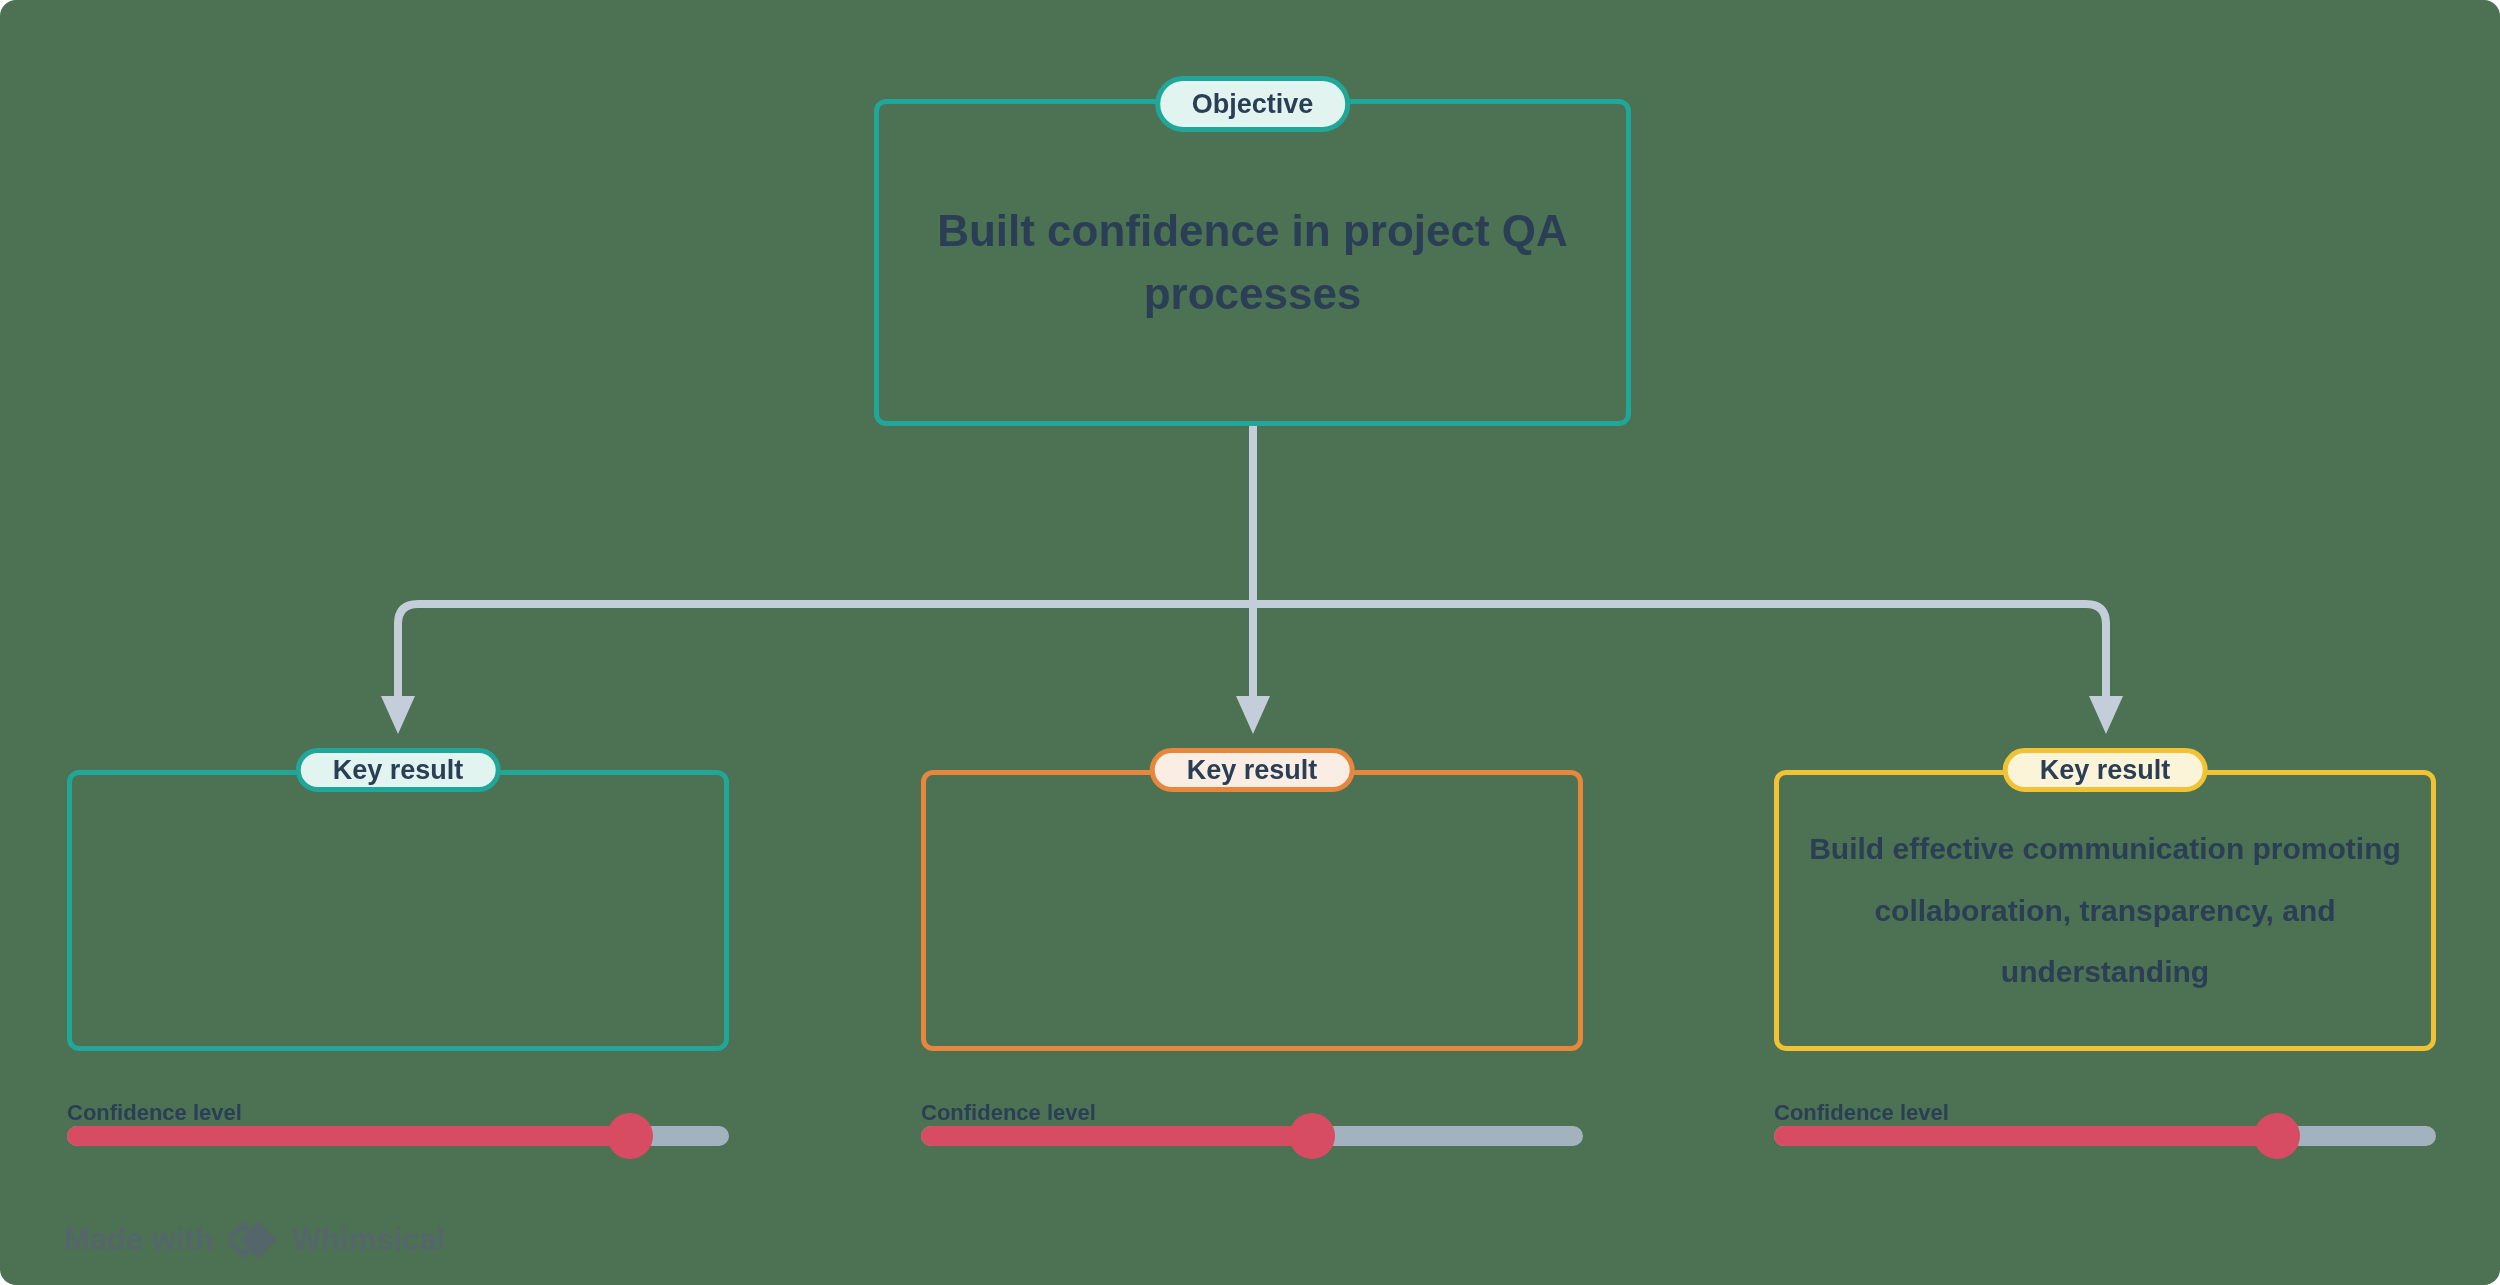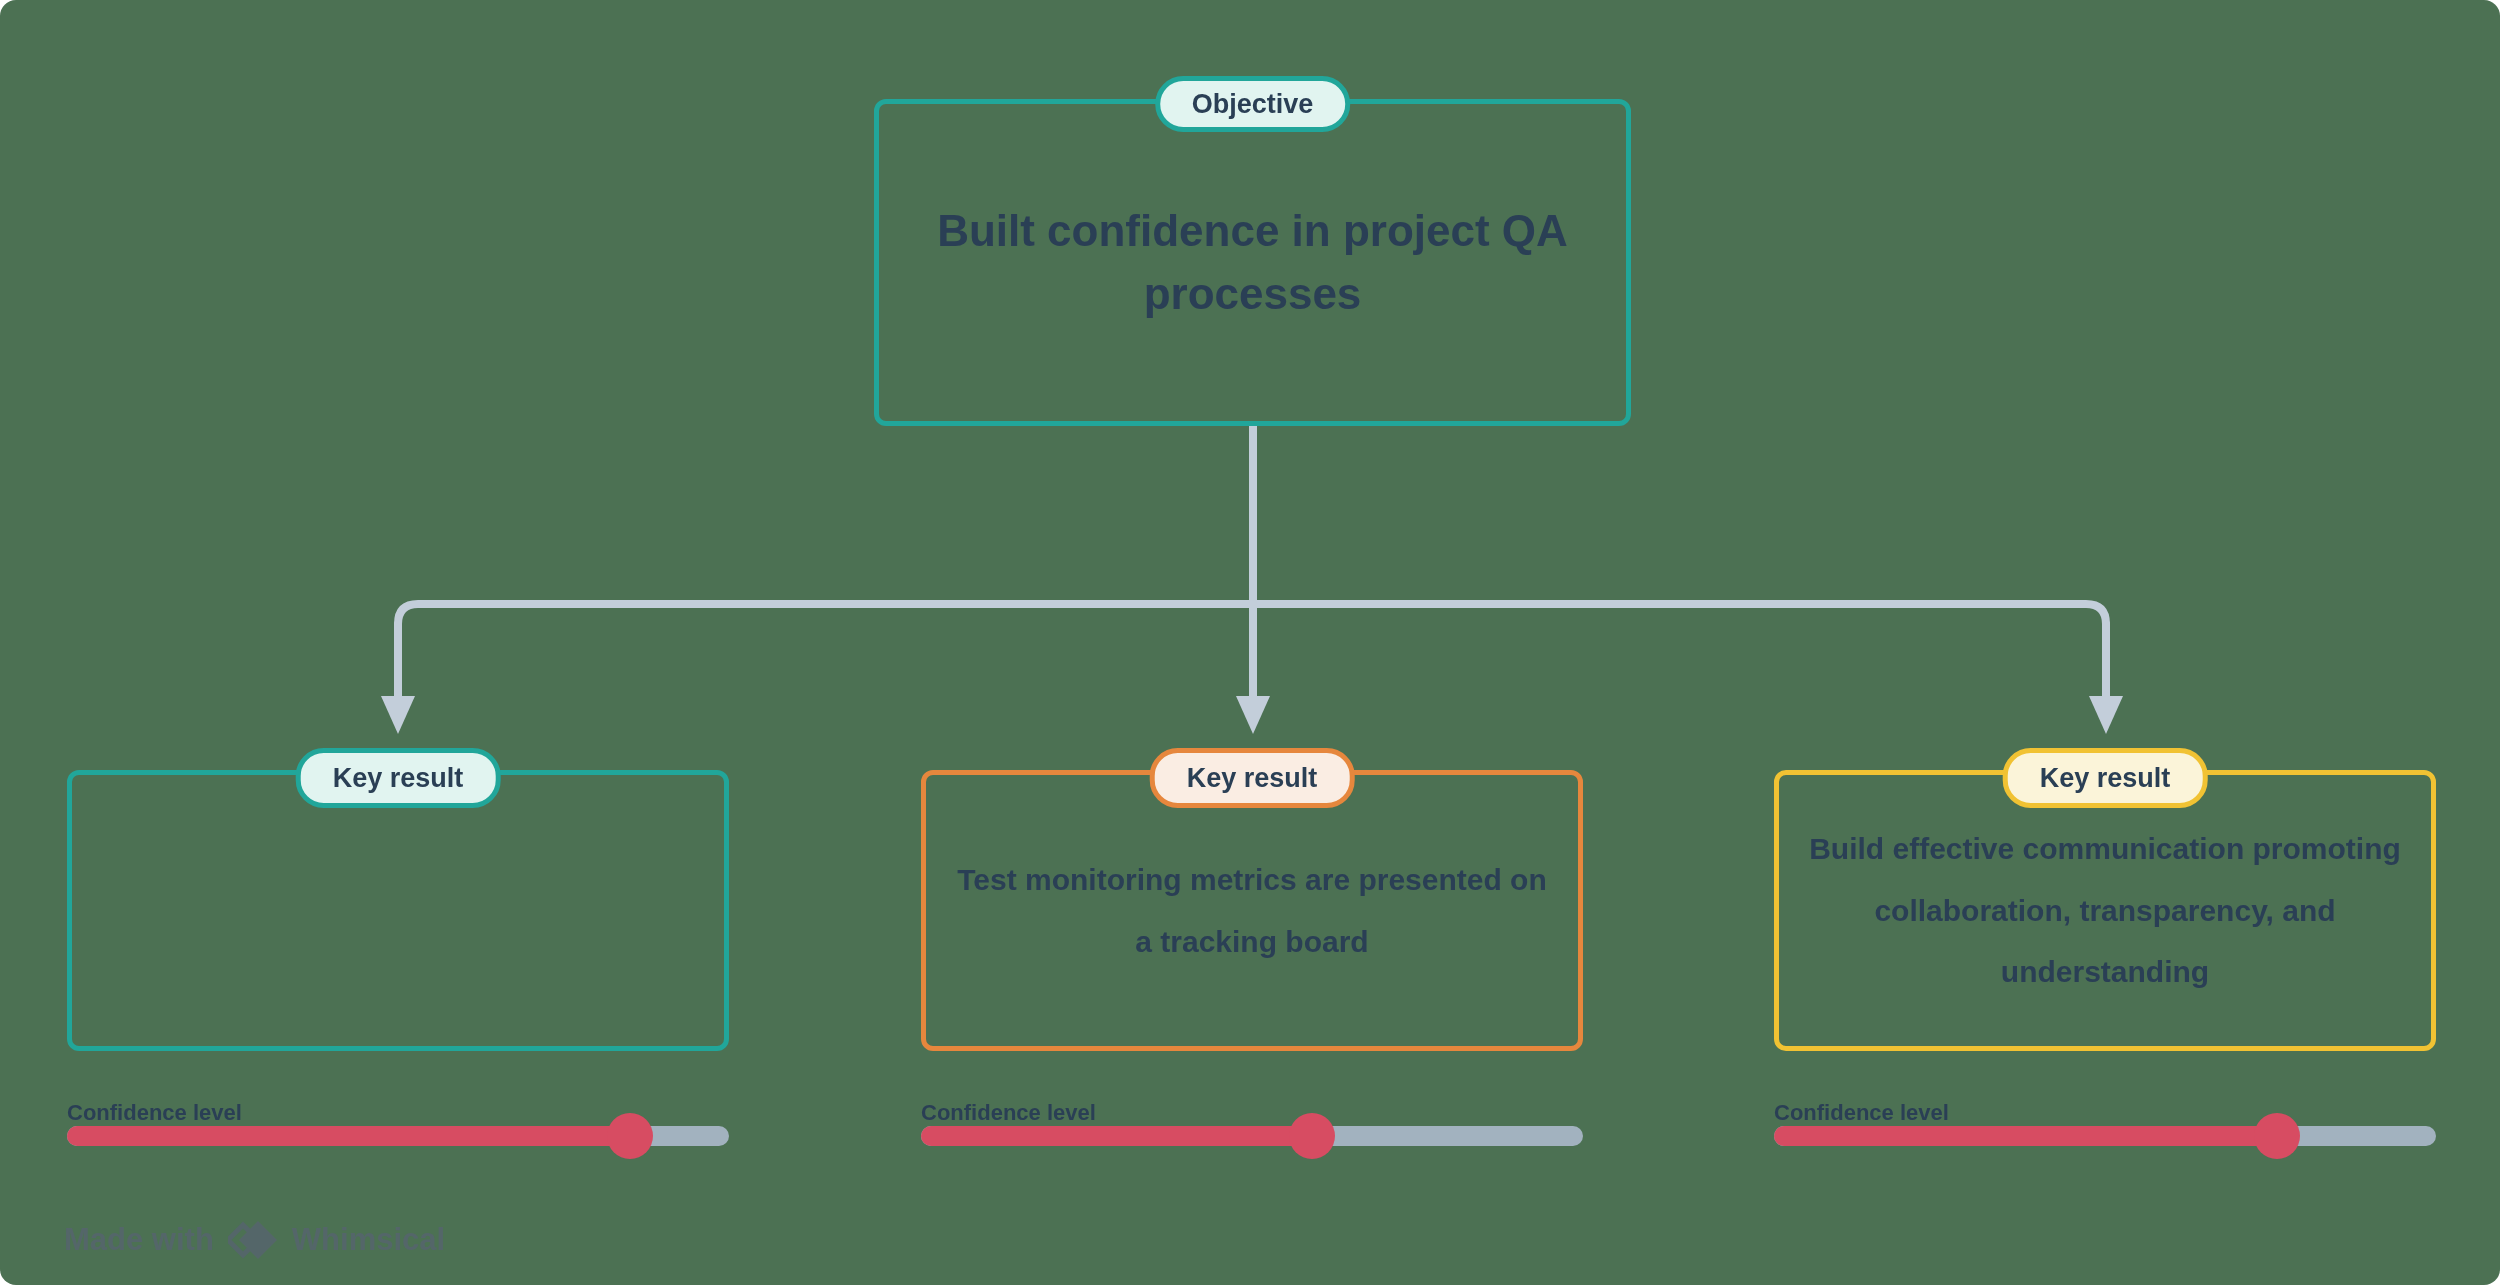--- a/index.html
+++ b/index.html
@@ -38,21 +38,21 @@
   }
   .card-kr { top: 770px; width: 662px; height: 281px; }
   .card-kr-0 { left: 67px; }
   .card-kr-1 { left: 921px; }
   .card-kr-2 { left: 1774px; }
 
   .badge {
     position: absolute;
     left: 50%;
     transform: translateX(-50%);
-    height: 60px;
+    height: 44px;
     border-style: solid;
     border-width: 5px;
     border-radius: 28px;
     display: flex;
     align-items: center;
     justify-content: center;
     padding: 0 32px;
     font-size: 27px;
     font-weight: bold;
     white-space: nowrap;
@@ -153,21 +153,20 @@
   <div class="card card-kr card-kr-0" style="border-color: rgb(33, 166, 154); color: rgb(42, 63, 85);">
     <div class="badge" style="border-color: rgb(33, 166, 154); background-color: rgb(225, 244, 240);">
       <span>Key result</span>
     </div>
   </div>
 
   <div class="card card-kr card-kr-1" style="border-color: rgb(230, 135, 61); color: rgb(42, 63, 85);">
     <div class="badge" style="border-color: rgb(230, 135, 61); background-color: rgb(250, 237, 227);">
       <span>Key result</span>
     </div>
-    <div class="kr-text">Test monitoring metrics are presented on a tracking board</div>
   </div>
 
   <div class="card card-kr card-kr-2" style="border-color: rgb(241, 194, 51); color: rgb(42, 63, 85);">
     <div class="badge" style="border-color: rgb(241, 194, 51); background-color: rgb(251, 244, 217);">
       <span>Key result</span>
     </div>
     <div class="kr-text">Build effective communication promoting collaboration, transparency, and understanding</div>
   </div>
 
   <div class="slider-group slider-group-0">

